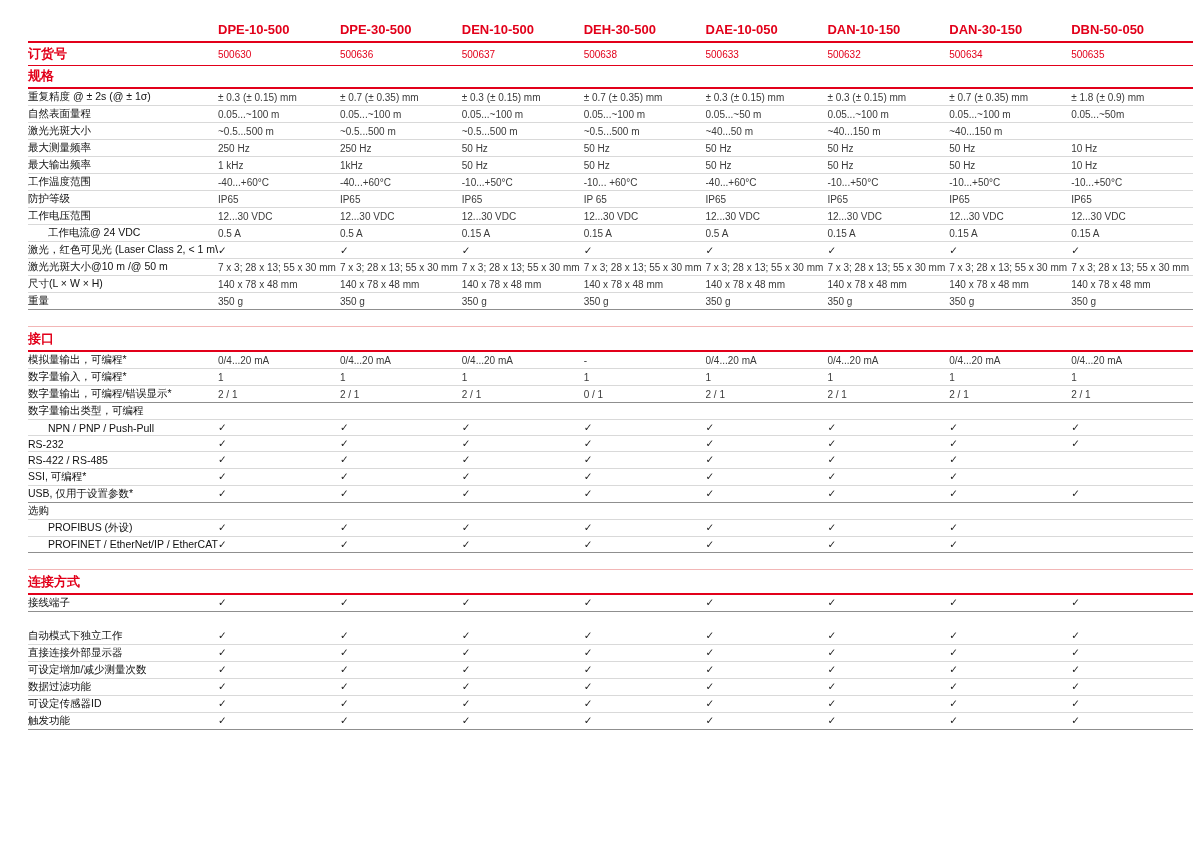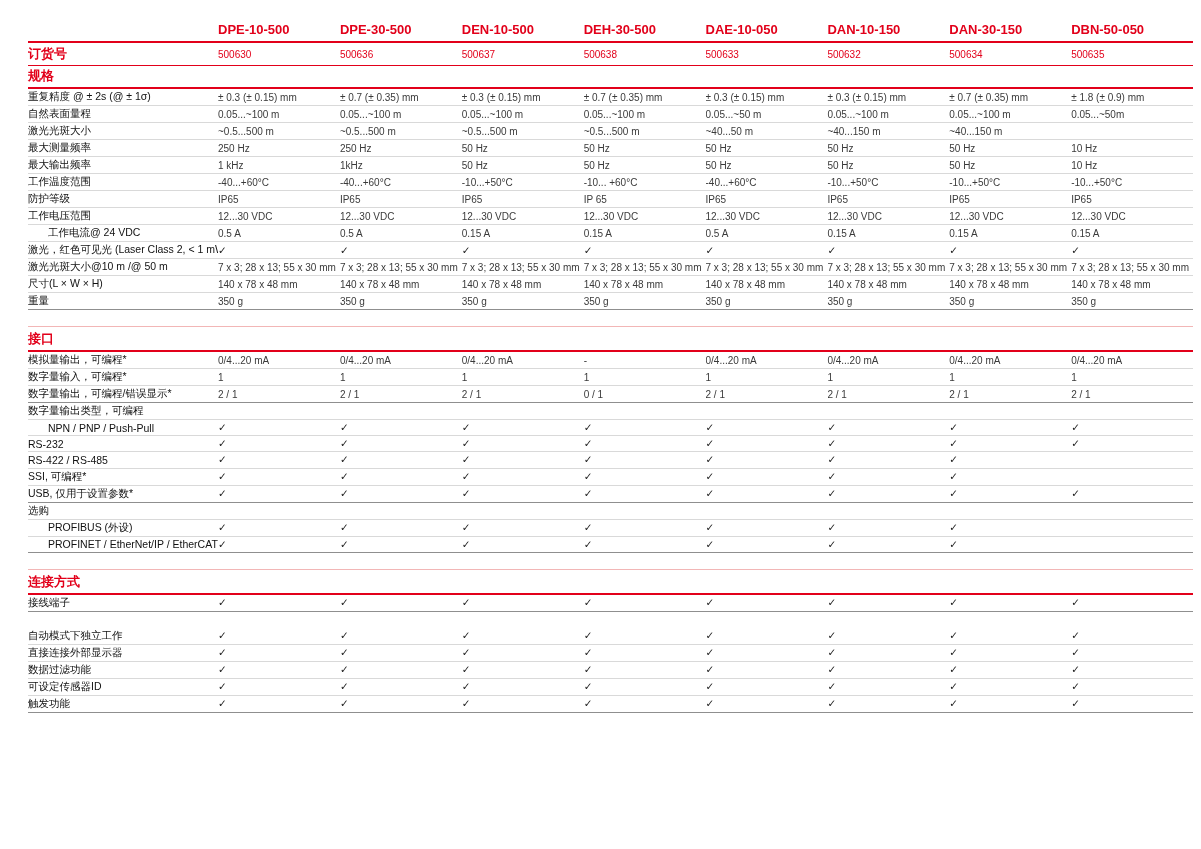--- a/index.html
+++ b/index.html
@@ -496,20 +496,31 @@
   <td><span class="check-icon">✓</span></td>
             <td><span class="check-icon">✓</span></td>
             <td><span class="check-icon">✓</span></td>
             <td><span class="check-icon">✓</span></td>
             <td><span class="check-icon">✓</span></td>
             <td><span class="check-icon">✓</span></td>
             <td><span class="check-icon">✓</span></td>
             <td><span class="check-icon">✓</span></td>
           </tr>
 
+  <tr class="data-row">
+    <td class="row-label">可设定增加/减少测量次数</td>
+  <td><span class="check-icon">✓</span></td>
+            <td><span class="check-icon">✓</span></td>
+            <td><span class="check-icon">✓</span></td>
+            <td><span class="check-icon">✓</span></td>
+            <td><span class="check-icon">✓</span></td>
+            <td><span class="check-icon">✓</span></td>
+            <td><span class="check-icon">✓</span></td>
+            <td><span class="check-icon">✓</span></td>
+          </tr>
 
   <tr class="data-row">
     <td class="row-label">数据过滤功能</td>
   <td><span class="check-icon">✓</span></td>
             <td><span class="check-icon">✓</span></td>
             <td><span class="check-icon">✓</span></td>
             <td><span class="check-icon">✓</span></td>
             <td><span class="check-icon">✓</span></td>
             <td><span class="check-icon">✓</span></td>
             <td><span class="check-icon">✓</span></td>

